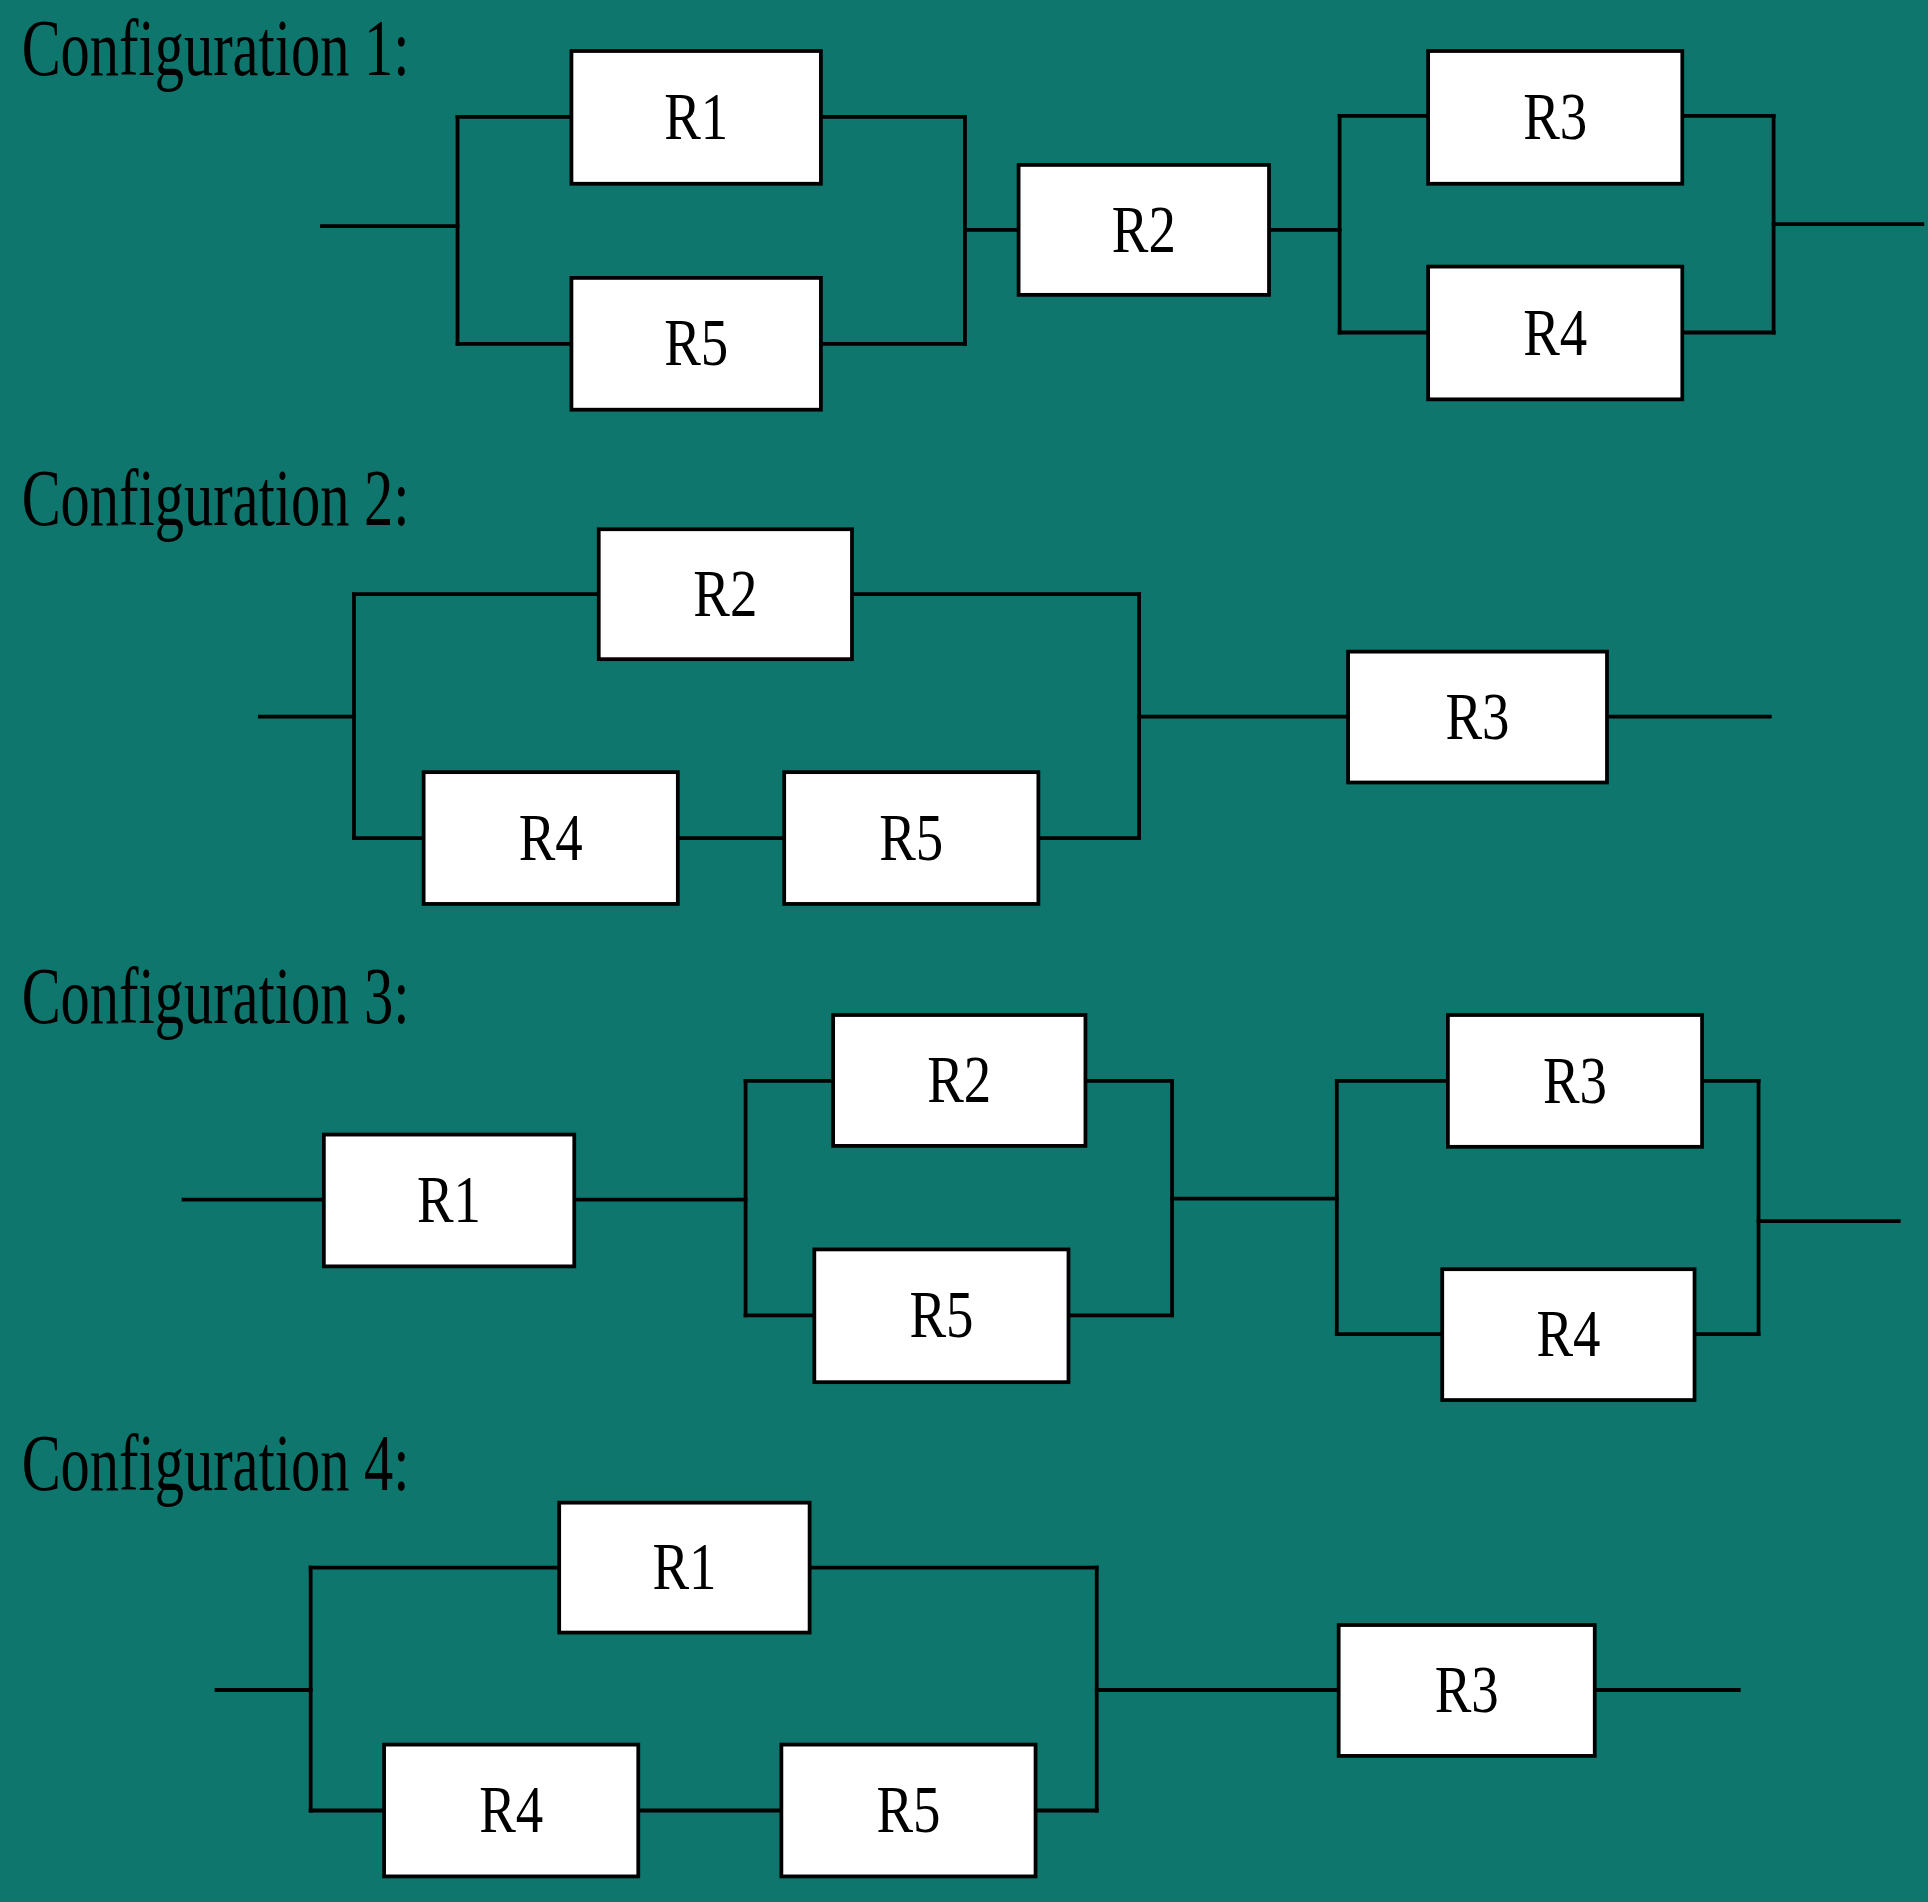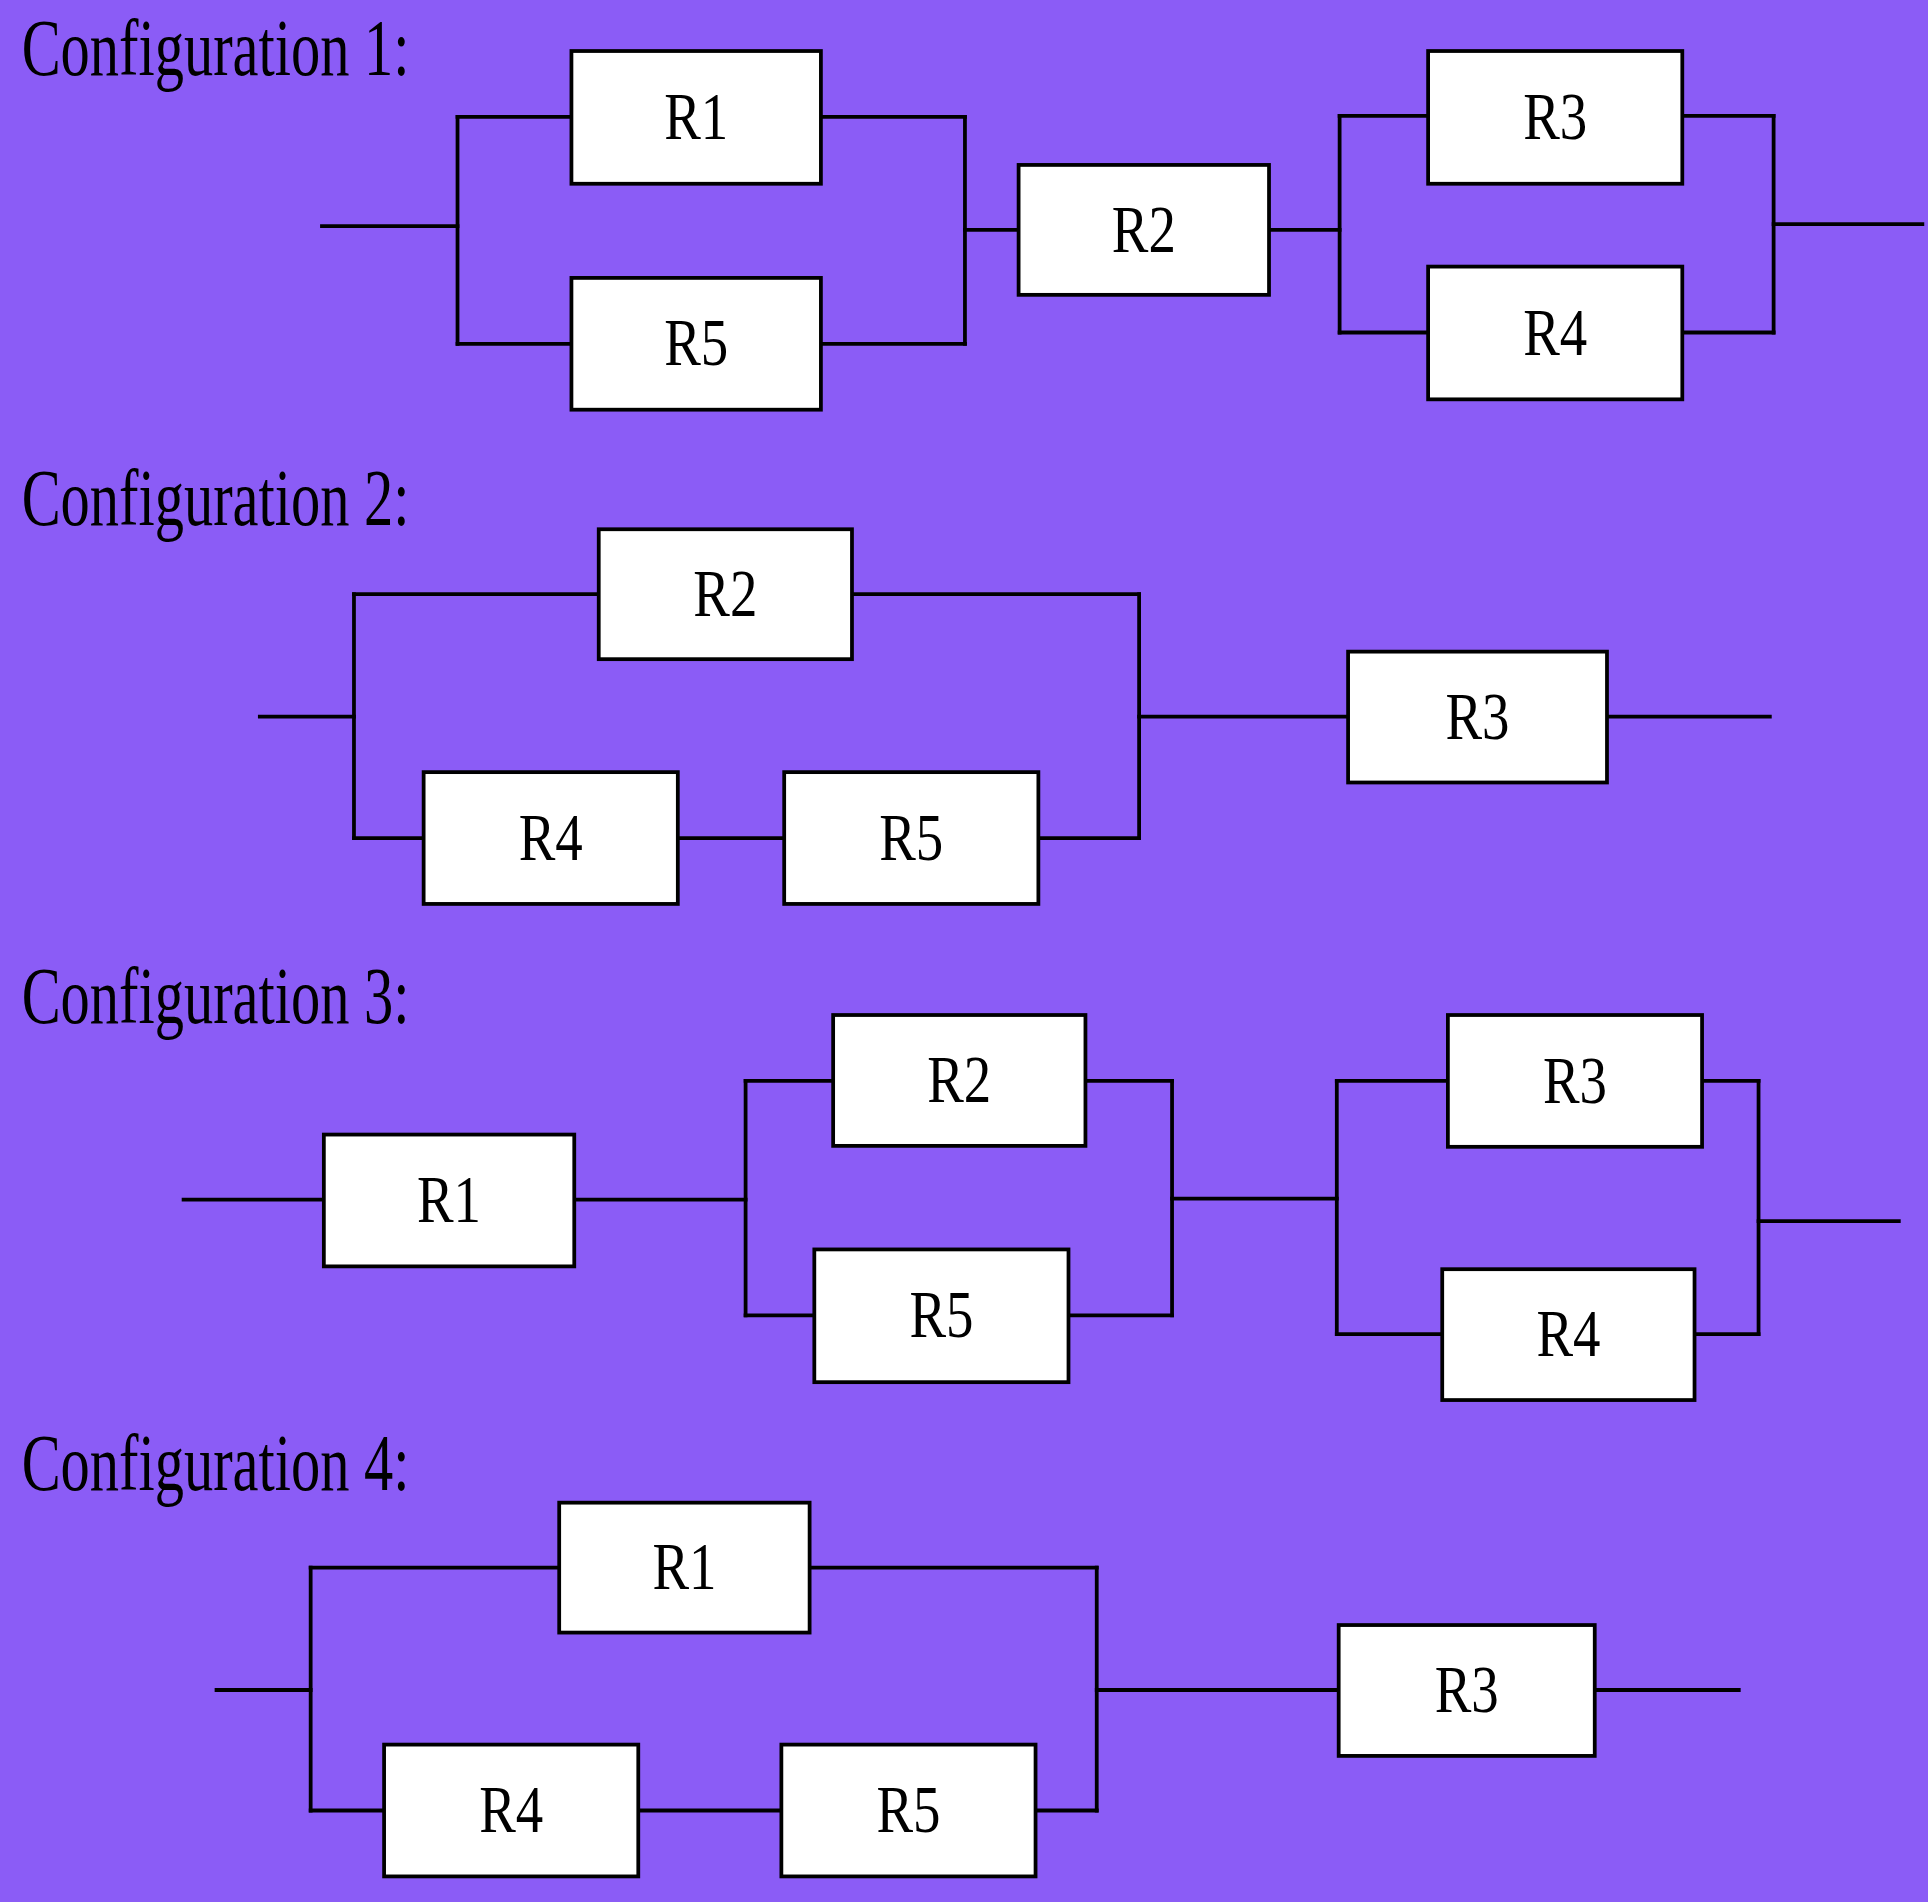--- a/index.html
+++ b/index.html
@@ -4,21 +4,21 @@
 <style>
   html, body {
     margin: 0;
     padding: 0;
     background: #ffffff;
   }
   .page {
     position: relative;
     width: 1928px;
     height: 1902px;
-    background: #8b5cf6;
+    background: #0f766e;
     overflow: hidden;
   }
   svg.circuit {
     display: block;
     width: 1928px;
     height: 1902px;
   }
   svg.circuit text {
     font-family: "Liberation Serif", "DejaVu Serif", serif;
     fill: #000000;

